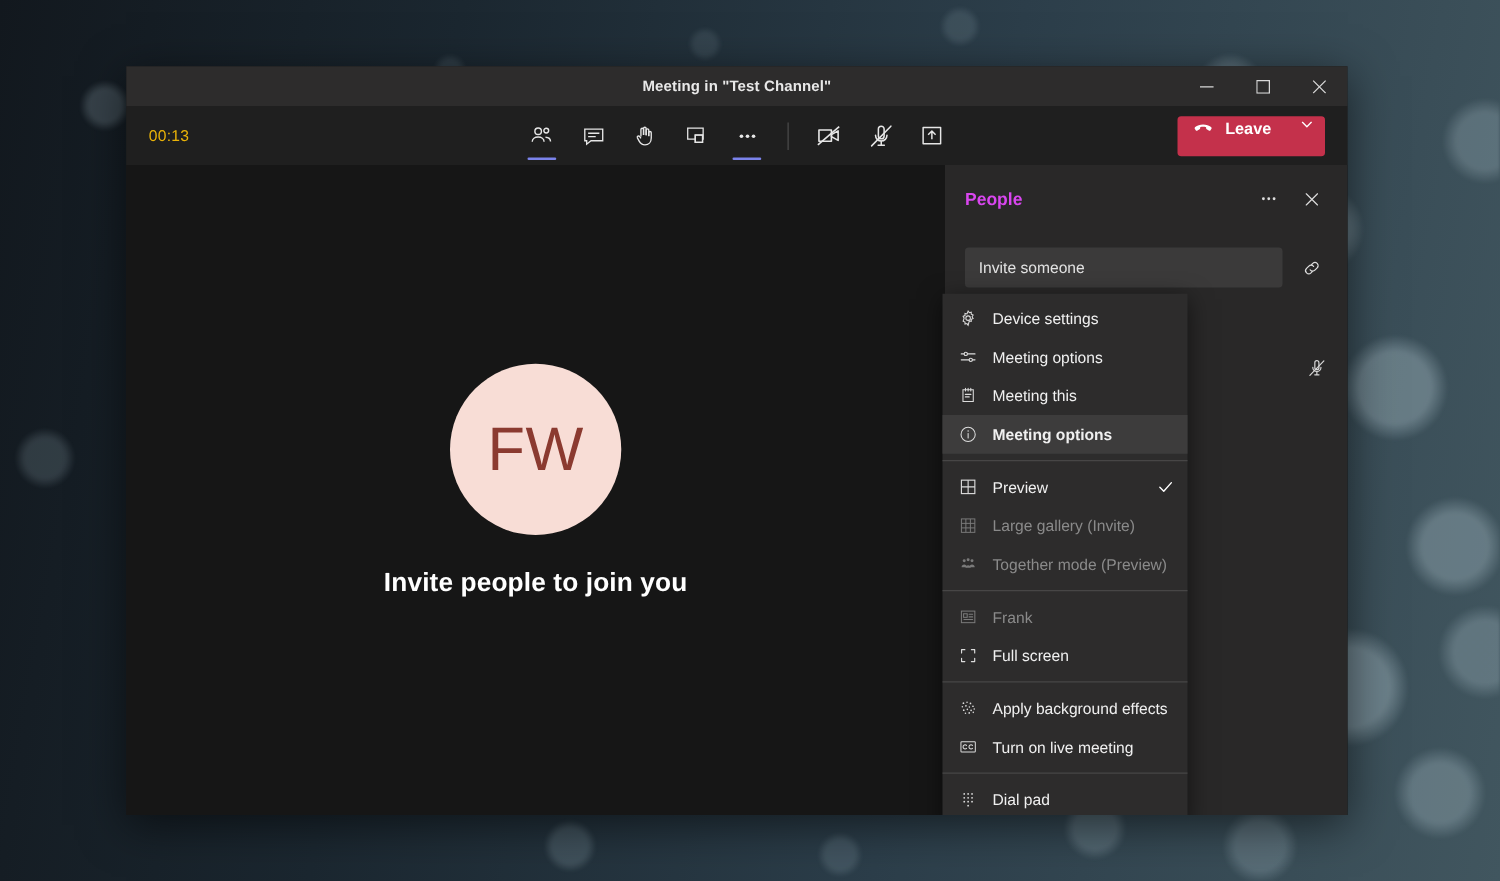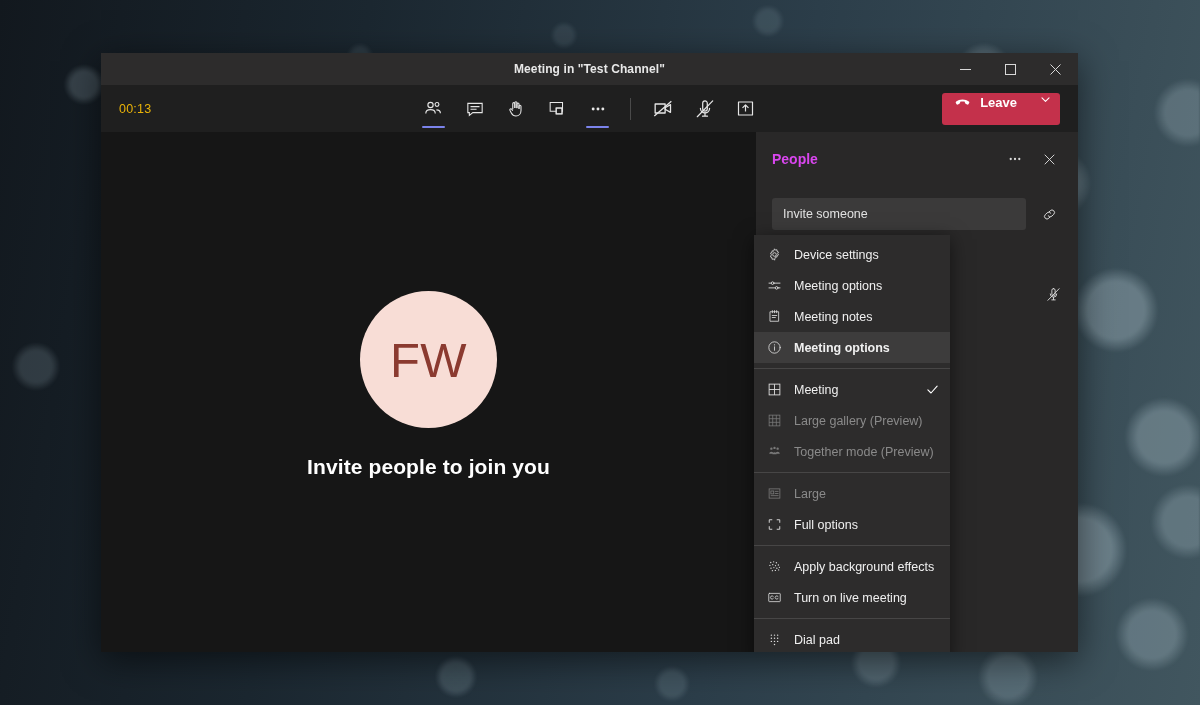--- a/index.html
+++ b/index.html
@@ -582,21 +582,21 @@
       </div>
 
       <div class="ctx-item">
         <span class="ci-ico">
           <svg width="15" height="15" viewBox="0 0 24 24" fill="none" stroke="currentColor" stroke-width="1.35" stroke-linecap="round">
             <path d="M5.4 4.4h13.2v15.2H5.4z"></path>
             <path d="M8.6 2.6v3.4M12 2.6v3.4M15.4 2.6v3.4"></path>
             <path d="M8.4 10.4h7.2M8.4 13.6h5"></path>
           </svg>
         </span>
-        <span class="ci-label">Meeting notes</span>
+        <span class="ci-label">Meeting this</span>
       </div>
 
       <div class="ctx-item active">
         <span class="ci-ico">
           <svg width="15" height="15" viewBox="0 0 24 24" fill="none" stroke="currentColor" stroke-width="1.35" stroke-linecap="round">
             <circle cx="12" cy="12" r="9.1"></circle>
             <path d="M12 10.9v5.6"></path>
             <circle cx="12" cy="7.7" r="0.95" fill="currentColor" stroke="none"></circle>
           </svg>
         </span>
@@ -605,36 +605,36 @@
 
       <div class="ctx-sep"></div>
 
       <div class="ctx-item">
         <span class="ci-ico">
           <svg width="15" height="15" viewBox="0 0 24 24" fill="none" stroke="currentColor" stroke-width="1.45">
             <rect x="3.4" y="3.4" width="17.2" height="17.2"></rect>
             <path d="M12 3.4v17.2M3.4 12h17.2"></path>
           </svg>
         </span>
-        <span class="ci-label">Meeting</span>
+        <span class="ci-label">Preview</span>
         <span class="ci-check">
           <svg width="15" height="15" viewBox="0 0 24 24" fill="none" stroke="currentColor" stroke-width="1.8" stroke-linecap="round" stroke-linejoin="round">
             <path d="M4.6 12.6l5 5L19.4 6.6"></path>
           </svg>
         </span>
       </div>
 
       <div class="ctx-item disabled">
         <span class="ci-ico">
           <svg width="15" height="15" viewBox="0 0 24 24" fill="none" stroke="currentColor" stroke-width="1.25">
             <rect x="3.4" y="3.4" width="17.2" height="17.2"></rect>
             <path d="M9.1 3.4v17.2M14.9 3.4v17.2M3.4 9.1h17.2M3.4 14.9h17.2"></path>
           </svg>
         </span>
-        <span class="ci-label">Large gallery (Preview)</span>
+        <span class="ci-label">Large gallery (Invite)</span>
       </div>
 
       <div class="ctx-item disabled">
         <span class="ci-ico">
           <svg width="15" height="15" viewBox="0 0 24 24" fill="currentColor">
             <circle cx="7" cy="7.4" r="1.9"></circle>
               <circle cx="12" cy="6.2" r="1.9"></circle>
               <circle cx="17" cy="7.4" r="1.9"></circle>
             <path d="M3.6 15.6c0-2 1.6-3.3 3.4-3.3s3.4 1.3 3.4 3.3z"></path>
             <path d="M8.6 16.4c0-2 1.6-3.3 3.4-3.3s3.4 1.3 3.4 3.3z"></path>
@@ -647,30 +647,30 @@
       <div class="ctx-sep"></div>
 
       <div class="ctx-item disabled">
         <span class="ci-ico">
           <svg width="15" height="15" viewBox="0 0 24 24" fill="none" stroke="currentColor" stroke-width="1.3" stroke-linecap="round">
             <rect x="3.4" y="4.6" width="17.2" height="14.8"></rect>
             <rect x="6.2" y="8" width="4.6" height="4.6"></rect>
             <path d="M13.2 8.6h4.6M13.2 12h4.6M6.6 15.4h11.2"></path>
           </svg>
         </span>
-        <span class="ci-label">Large</span>
+        <span class="ci-label">Frank</span>
       </div>
 
       <div class="ctx-item">
         <span class="ci-ico">
           <svg width="15" height="15" viewBox="0 0 24 24" fill="none" stroke="currentColor" stroke-width="1.5" stroke-linecap="round" stroke-linejoin="round">
             <path d="M3.6 8.6V4.4h4.2M16.2 4.4h4.2v4.2M20.4 15.4v4.2h-4.2M7.8 19.6H3.6v-4.2"></path>
           </svg>
         </span>
-        <span class="ci-label">Full options</span>
+        <span class="ci-label">Full screen</span>
       </div>
 
       <div class="ctx-sep"></div>
 
       <div class="ctx-item">
         <span class="ci-ico">
           <svg width="15" height="15" viewBox="0 0 24 24" fill="currentColor">
             <circle cx="6" cy="5.6" r="1.1"></circle>
               <circle cx="10.6" cy="4.4" r="1"></circle>
               <circle cx="15" cy="6" r="1.1"></circle>

